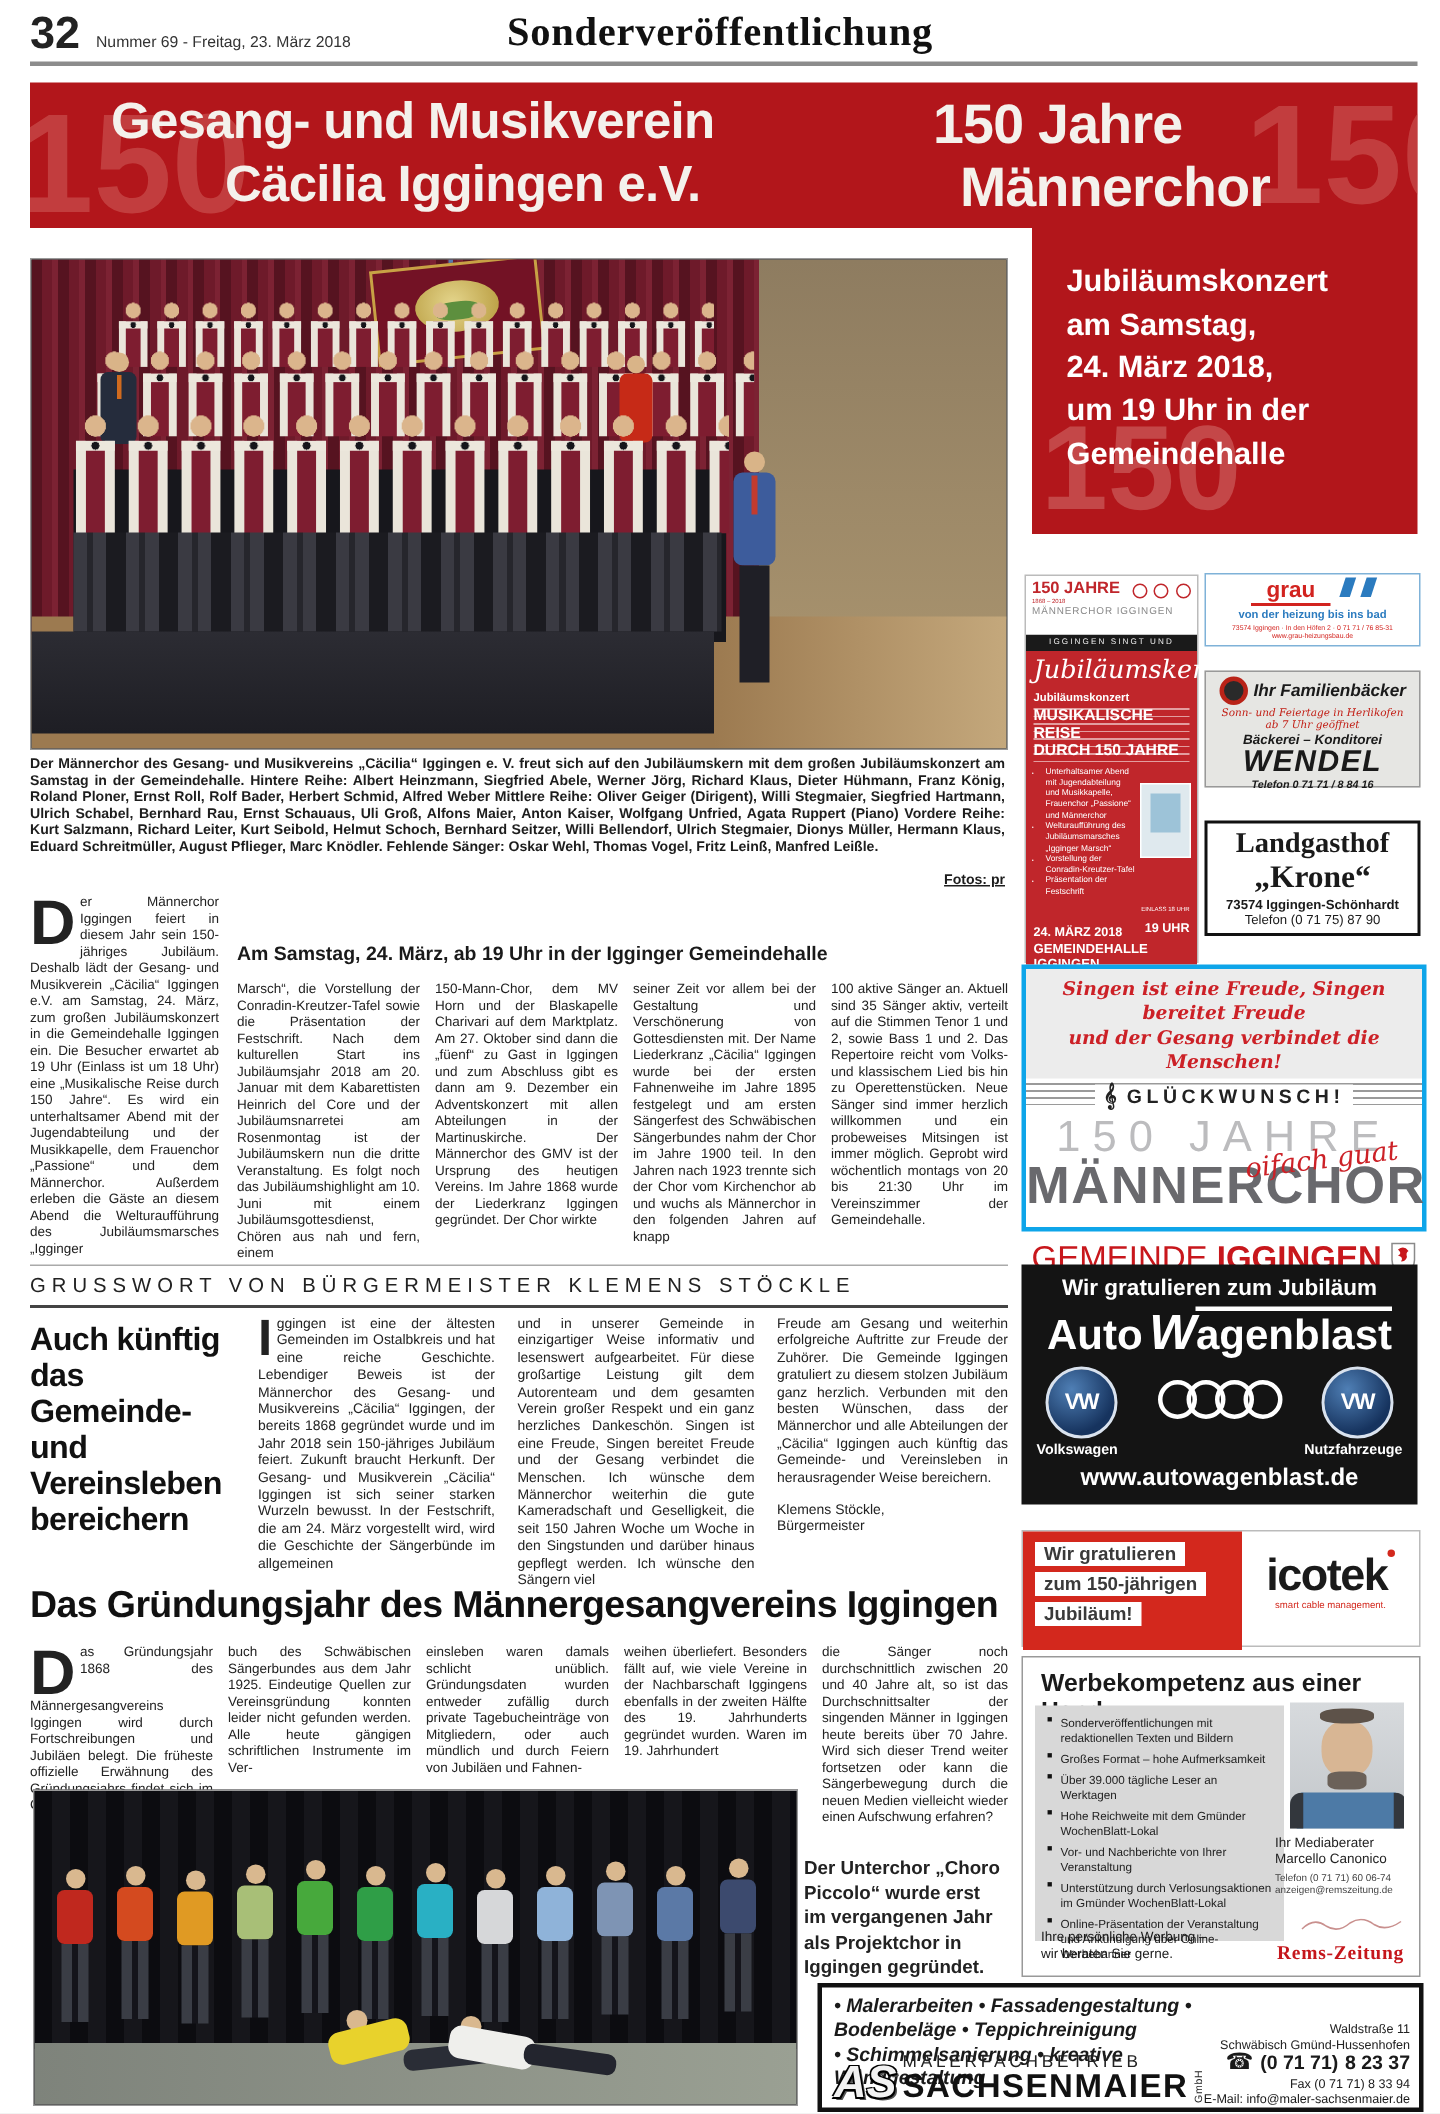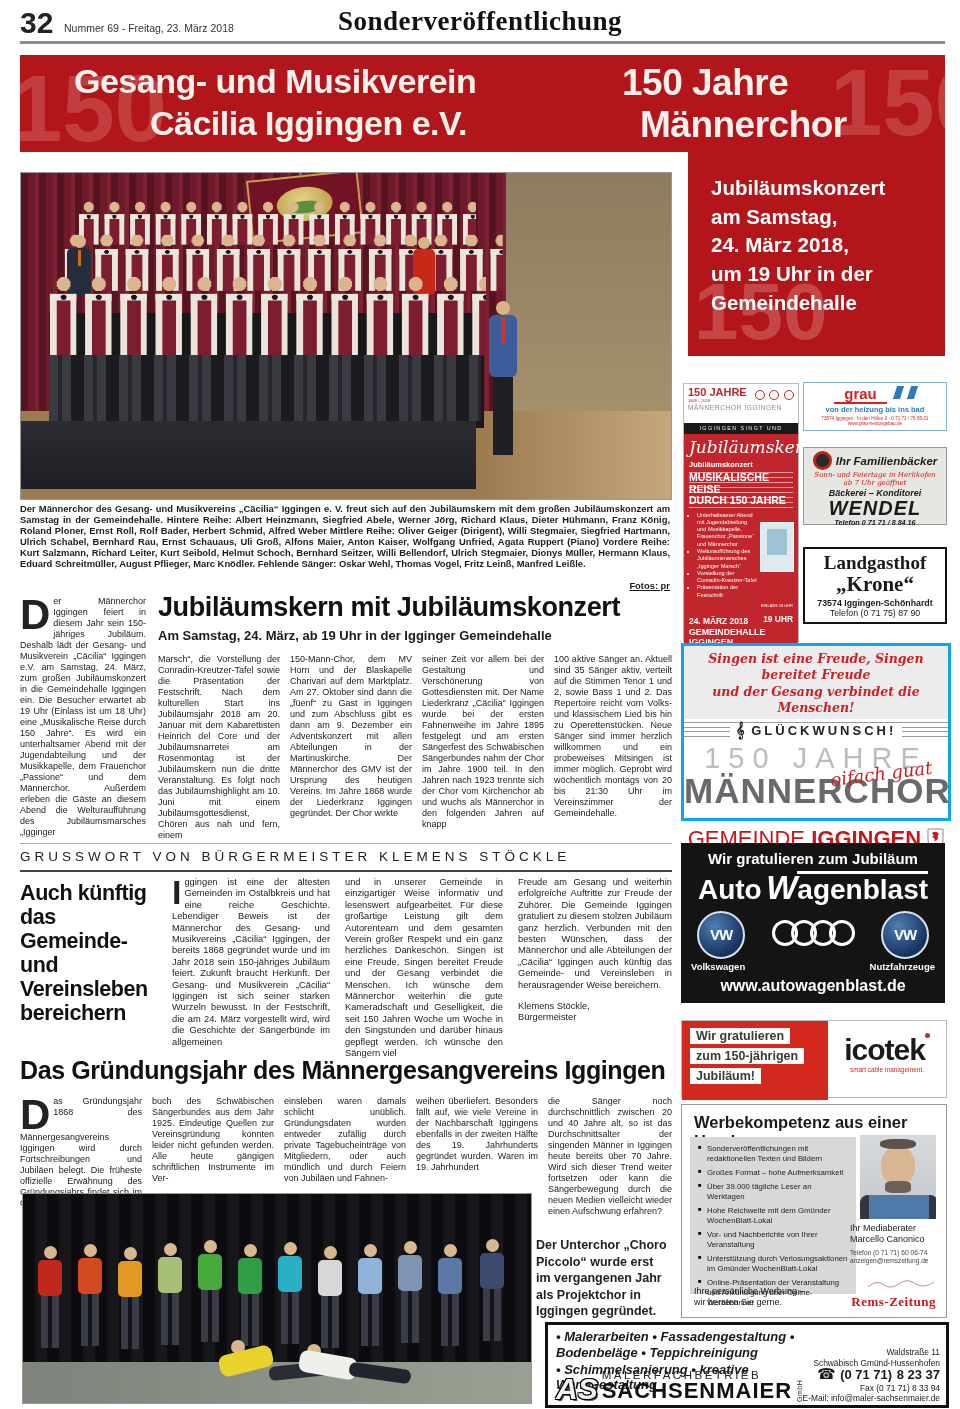--- a/index.html
+++ b/index.html
@@ -145,21 +145,20 @@
 
   <div class="abs caption j" style="left:20px;top:504px;width:650px;height:88px;">
     <span>Der Männerchor des Gesang- und Musikvereins „Cäcilia“ Iggingen e. V. freut sich auf den Jubiläumskern mit dem großen Jubiläumskonzert am Samstag in der Gemeindehalle. Hintere Reihe: Albert Heinzmann, Siegfried Abele, Werner Jörg, Richard Klaus, Dieter Hühmann, Franz König, Roland Ploner, Ernst Roll, Rolf Bader, Herbert Schmid, Alfred Weber Mittlere Reihe: Oliver Geiger (Dirigent), Willi Stegmaier, Siegfried Hartmann, Ulrich Schabel, Bernhard Rau, Ernst Schauaus, Uli Groß, Alfons Maier, Anton Kaiser, Wolfgang Unfried, Agata Ruppert (Piano) Vordere Reihe: Kurt Salzmann, Richard Leiter, Kurt Seibold, Helmut Schoch, Bernhard Seitzer, Willi Bellendorf, Ulrich Stegmaier, Dionys Müller, Hermann Klaus, Eduard Schreitmüller, August Pflieger, Marc Knödler. Fehlende Sänger: Oskar Wehl, Thomas Vogel, Fritz Leinß, Manfred Leißle.</span>
     <span class="credit">Fotos: pr</span>
   </div>
 
   <div class="abs" style="left:20px;top:596px;width:652px;height:246px;">
     <div class="col j" style="left:0;top:0;width:126px;height:246px;">
       <span class="dropcap">D</span><span>er Männerchor Iggingen feiert in diesem Jahr sein 150-jähriges Jubiläum. Deshalb lädt der Gesang- und Musikverein „Cäcilia“ Iggingen e.V. am Samstag, 24. März, zum großen Jubiläumskonzert in die Gemeindehalle Iggingen ein. Die Besucher erwartet ab 19 Uhr (Einlass ist um 18 Uhr) eine „Musikalische Reise durch 150 Jahre“. Es wird ein unterhaltsamer Abend mit der Jugendabteilung und der Musikkapelle, dem Frauenchor „Passione“ und dem Männerchor. Außerdem erleben die Gäste an diesem Abend die Welturaufführung des Jubiläumsmarsches „Igginger</span>
     </div>
-    <div class="abs h1" style="left:138px;top:-4px;font-size:27px;">Jubiläumskern mit Jubiläumskonzert</div>
     <div class="abs" style="left:138px;top:32px;font-size:13px;font-weight:700;">Am Samstag, 24. März, ab 19 Uhr in der Igginger Gemeindehalle</div>
     <div class="col j" style="left:138px;top:58px;width:122px;">Marsch“, die Vorstellung der Conradin-Kreutzer-Tafel sowie die Präsentation der Festschrift. Nach dem kulturellen Start ins Jubiläumsjahr 2018 am 20. Januar mit dem Kabarettisten Heinrich del Core und der Jubiläumsnarretei am Rosenmontag ist der Jubiläumskern nun die dritte Veranstaltung. Es folgt noch das Jubiläumshighlight am 10. Juni mit einem Jubiläumsgottesdienst, Chören aus nah und fern, einem</div>
     <div class="col j" style="left:270px;top:58px;width:122px;">150-Mann-Chor, dem MV Horn und der Blaskapelle Charivari auf dem Marktplatz. Am 27. Oktober sind dann die „füenf“ zu Gast in Iggingen und zum Abschluss gibt es dann am 9. Dezember ein Adventskonzert mit allen Abteilungen in der Martinuskirche. Der Männerchor des GMV ist der Ursprung des heutigen Vereins. Im Jahre 1868 wurde der Liederkranz Iggingen gegründet. Der Chor wirkte</div>
     <div class="col j" style="left:402px;top:58px;width:122px;">seiner Zeit vor allem bei der Gestaltung und Verschönerung von Gottesdiensten mit. Der Name Liederkranz „Cäcilia“ Iggingen wurde bei der ersten Fahnenweihe im Jahre 1895 festgelegt und am ersten Sängerfest des Schwäbischen Sängerbundes nahm der Chor im Jahre 1900 teil. In den Jahren nach 1923 trennte sich der Chor vom Kirchenchor ab und wuchs als Männerchor in den folgenden Jahren auf knapp</div>
     <div class="col j" style="left:534px;top:58px;width:118px;">100 aktive Sänger an. Aktuell sind 35 Sänger aktiv, verteilt auf die Stimmen Tenor 1 und 2, sowie Bass 1 und 2. Das Repertoire reicht vom Volks- und klassischem Lied bis hin zu Operettenstücken. Neue Sänger sind immer herzlich willkommen und ein probeweises Mitsingen ist immer möglich. Geprobt wird wöchentlich montags von 20 bis 21:30 Uhr im Vereinszimmer der Gemeindehalle.</div>
   </div>
 
   <div class="abs" style="left:20px;top:843px;width:652px;height:215px;">
     <div class="abs" style="left:0;right:0;top:0;height:1px;background:#aaa;"></div>
     <div class="abs kicker" style="left:0;top:6px;">GRUSSWORT VON BÜRGERMEISTER KLEMENS STÖCKLE</div>

